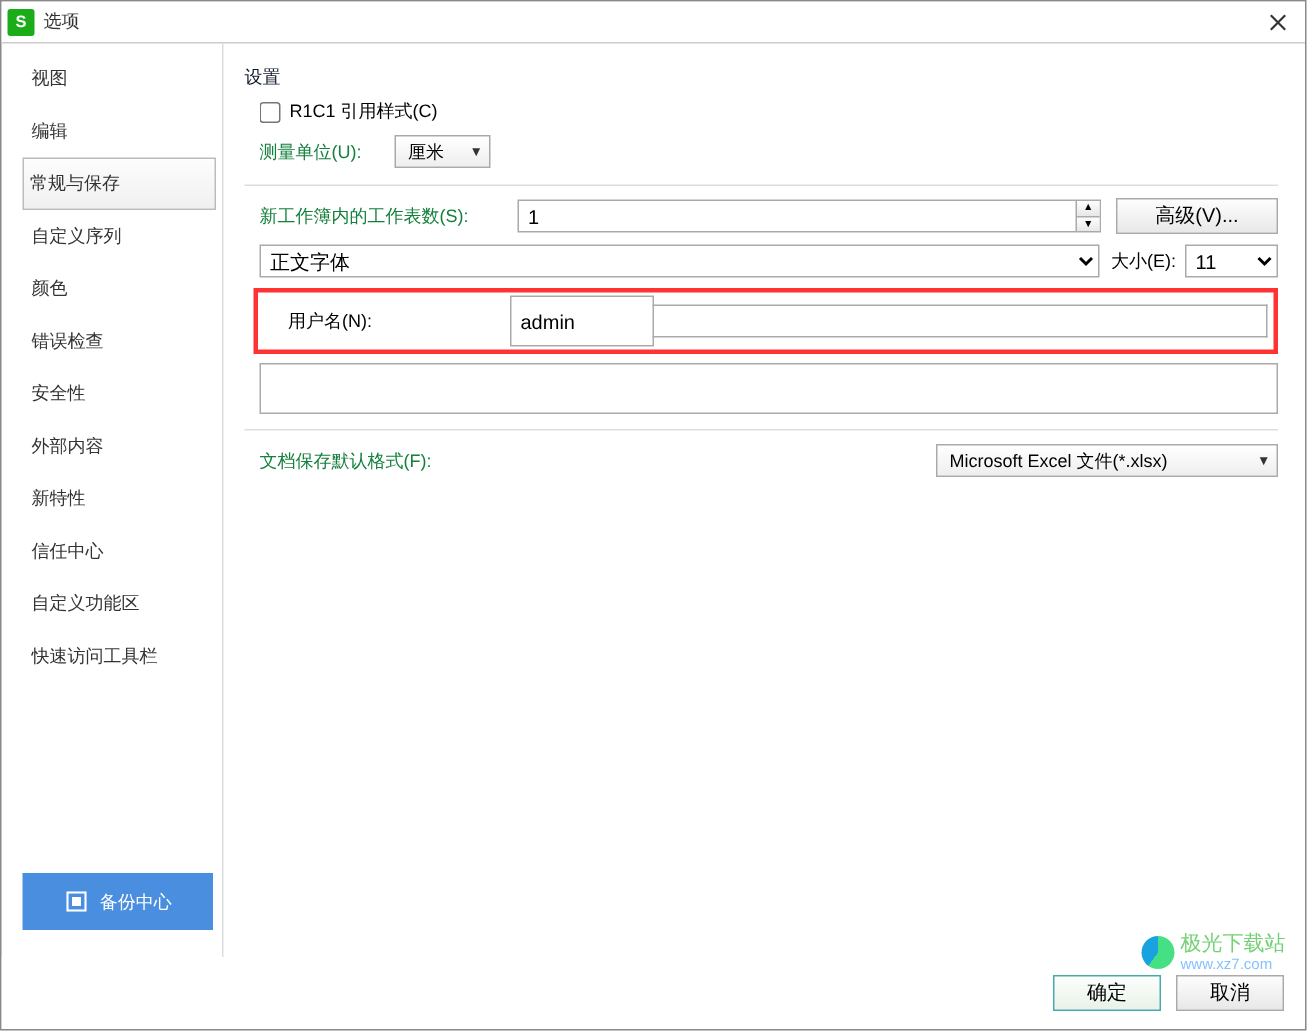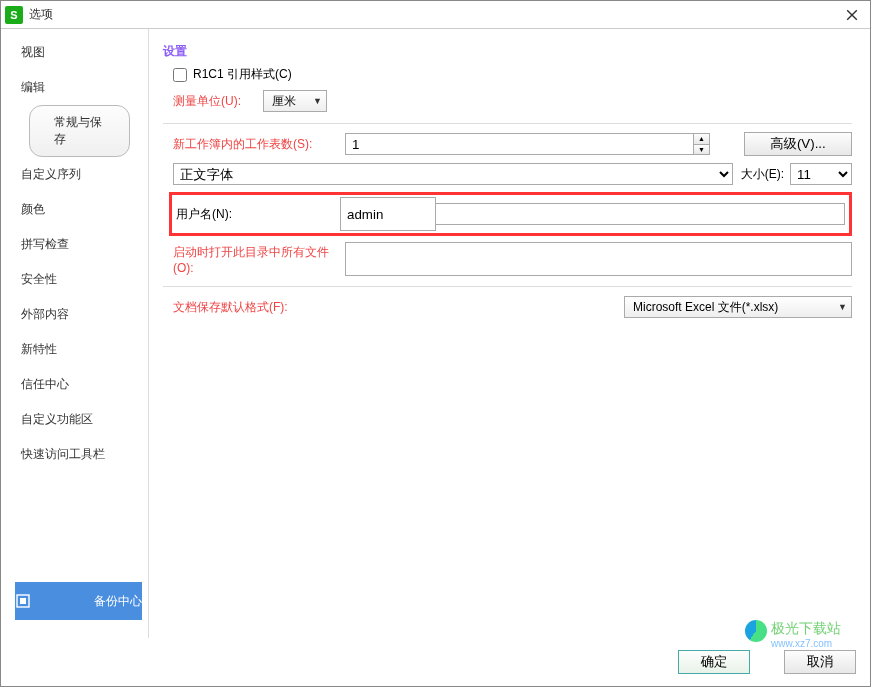--- a/index.html
+++ b/index.html
@@ -9,54 +9,54 @@
 .titlebar .logo { width: 18px; height: 18px; background: #1aad19; display: inline-flex; align-items: center; justify-content: center; color: #fff; font-weight: bold; font-size: 11px; border-radius: 2px; margin-right: 6px; }
 .titlebar .title { flex: 1; color: #333; }
 .titlebar .close { width: 28px; height: 28px; display: flex; align-items: center; justify-content: center; cursor: pointer; }
 .titlebar .close svg { width: 12px; height: 12px; }
 
 .body-area { display: flex; height: calc(100% - 28px - 48px); }
 
 .sidebar { width: 138px; border-right: 1px solid #ddd; padding: 6px 0; display: flex; flex-direction: column; margin-left: 10px; }
 .sidebar .items { flex: 1; }
 .sidebar-item { padding: 9px 10px; cursor: pointer; color: #333; }
-.sidebar-item.selected { background: linear-gradient(#fdfdfd,#f0f0f0); border: 1px solid #bbb; border-radius: 13px; margin: 0 18px; padding: 8px 24px; }
-.backup-btn { margin: 8px 6px 12px 4px; height: 38px; background: #4a8ee0; color: #fff; display: flex; align-items: center; justify-content: space-between; cursor: pointer; gap: 8px; }
+.sidebar-item.selected { background: linear-gradient(#fdfdfd,#f0f0f0); border: 1px solid #bbb; border-radius: 0; margin: 0 4px; padding: 8px 4px; }
+.backup-btn { margin: 8px 6px 12px 4px; height: 38px; background: #4a8ee0; color: #fff; display: flex; align-items: center; justify-content: center; cursor: pointer; gap: 8px; }
 .backup-btn svg { width: 16px; height: 16px; fill: #fff; }
 
 .content { flex: 1; padding: 10px 18px 0 14px; overflow: auto; }
-.section-title { color: #8b5cf6; margin: 4px 0 6px 0; font-weight: bold; }
+.section-title { color: #0f172a; margin: 4px 0 6px 0; }
 .content-inner { padding-left: 10px; }
 .row { display: flex; align-items: center; margin: 6px 0; min-height: 24px; }
-.row .label { width: 172px; color: #ef4444; }
+.row .label { width: 172px; color: #15803d; }
 .checkbox-row { display: flex; align-items: center; gap: 6px; margin: 6px 0; }
 .checkbox-row input { width: 14px; height: 14px; }
 .hr { border: none; border-top: 1px solid #ddd; margin: 10px 0 8px 0; }
 
 .dropdown { background: linear-gradient(#fff,#eee); border: 1px solid #aaa; height: 22px; display: inline-flex; align-items: center; padding: 0 4px 0 8px; cursor: pointer; }
 .dropdown .chev { margin-left: 10px; font-size: 9px; color: #333; }
 .dropdown.small { width: 64px; justify-content: space-between; }
 .dropdown.wide { width: 228px; justify-content: space-between; }
 
 input[type=text].field { height: 34px; border: 1px solid #aaa; padding: 0 6px; background: #fff; outline: none; }
 .spinner { height: 22px; border: 1px solid #aaa; display: flex; }
 .spinner input { border: none; outline: none; padding: 0 6px; flex: 1; }
 .spinner .spins { width: 16px; display: flex; flex-direction: column; border-left: 1px solid #aaa; }
 .spinner .spins span { flex: 1; display: flex; align-items: center; justify-content: center; font-size: 7px; cursor: pointer; background: linear-gradient(#fdfdfd,#e8e8e8); }
 .spinner .spins span + span { border-top: 1px solid #aaa; }
 
-.btn { height: 24px; min-width: 90px; background: linear-gradient(#fdfdfd,#e8e8e8); border: 1px solid #aaa; cursor: pointer; padding: 0 14px; display: inline-flex; align-items: center; justify-content: center; margin-left: 24px; }
+.btn { height: 24px; min-width: 90px; background: linear-gradient(#fdfdfd,#e8e8e8); border: 1px solid #aaa; cursor: pointer; padding: 0 14px; display: inline-flex; align-items: center; justify-content: center; }
 .btn.primary { border: 1px solid #4aa; background: linear-gradient(#fdfefd,#e8f2e8); }
 
 .red-frame { border: 3px solid #f33; margin-left: -4px; padding: 2px 4px 2px 0; display: flex; align-items: center; }
-.red-frame .label { width: 168px; padding-left: 4px; }
+.red-frame .label { width: 168px; padding-left: 20px; }
 
 .buttons-row { height: 48px; display: flex; align-items: center; justify-content: flex-end; padding: 0 14px; gap: 10px; background: #fff; }
 
-.watermark { position: absolute; right: 30px; bottom: 38px; color: #6c6; font-size: 14px; pointer-events: none; opacity: .9; display: flex; gap: 4px; }
+.watermark { position: absolute; right: 14px; bottom: 38px; color: #6c6; font-size: 14px; pointer-events: none; opacity: .9; display: flex; align-items: center; gap: 4px; }
 .watermark .blob { width: 22px; height: 22px; border-radius: 50%; background: conic-gradient(#3d7 0 60%, #09d 60% 100%); }
 select.native { height: 22px; border: 1px solid #aaa; background: #fff; padding: 0 2px; }
 </style>
 </head>
 <body>
 
 <div class="titlebar">
   <span class="logo">S</span>
   <span class="title">选项</span>
   <span class="close">
@@ -68,21 +68,21 @@
 
 <div class="body-area">
 
   <div class="sidebar">
     <div class="items" id="sidebar-items">
         <div class="sidebar-item">视图</div>
         <div class="sidebar-item">编辑</div>
         <div class="sidebar-item selected">常规与保存</div>
         <div class="sidebar-item">自定义序列</div>
         <div class="sidebar-item">颜色</div>
-        <div class="sidebar-item">拼写检查</div>
+        <div class="sidebar-item">错误检查</div>
         <div class="sidebar-item">安全性</div>
         <div class="sidebar-item">外部内容</div>
         <div class="sidebar-item">新特性</div>
         <div class="sidebar-item">信任中心</div>
         <div class="sidebar-item">自定义功能区</div>
         <div class="sidebar-item">快速访问工具栏</div>
       </div>
     <div class="backup-btn">
       <svg viewBox="0 0 16 16">
           <rect x="2" y="2" width="12" height="12" fill="none" stroke="#fff" stroke-width="1.4"></rect>
@@ -136,21 +136,20 @@
         </select>
       </div>
 
       <div class="red-frame">
         <span class="label">用户名(N):</span>
         <input type="text" class="field" style="width: 96px;" value="admin">
         <div style="flex:1; margin-left:-1px; height:22px; border:1px solid #aaa; border-left:none;"></div>
       </div>
 
       <div class="row">
-        <span class="label">启动时打开此目录中所有文件(O):</span>
         <input type="text" class="field" style="flex: 1 1 0%;" value="">
       </div>
     </div>
 
     <hr class="hr">
 
     <div class="content-inner">
       <div class="row">
         <span class="label">文档保存默认格式(F):</span>
         <span style="flex:1"></span>

